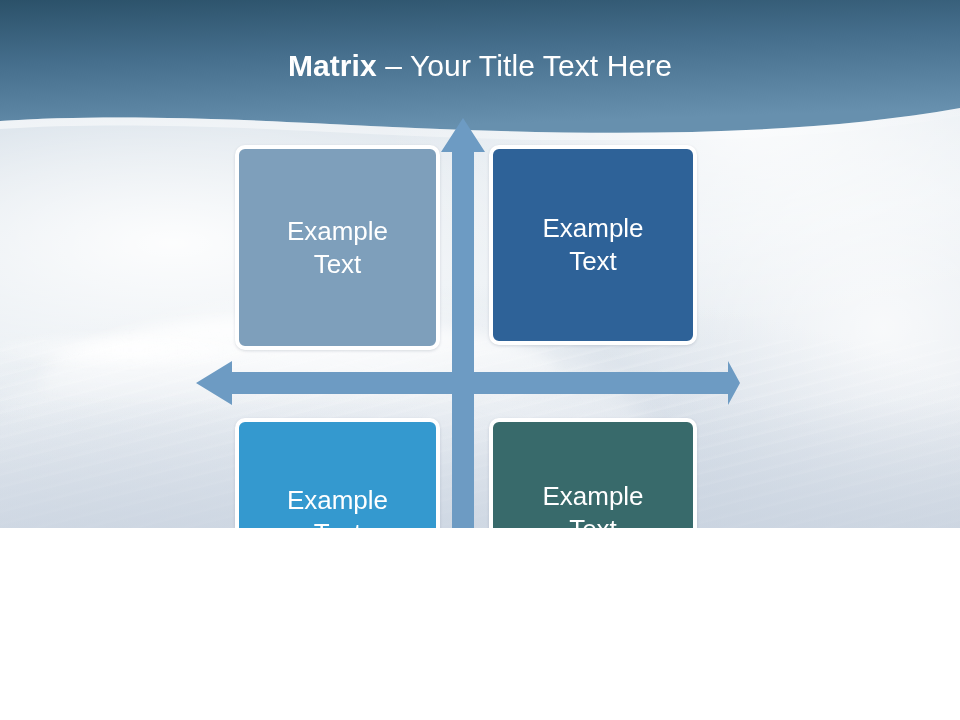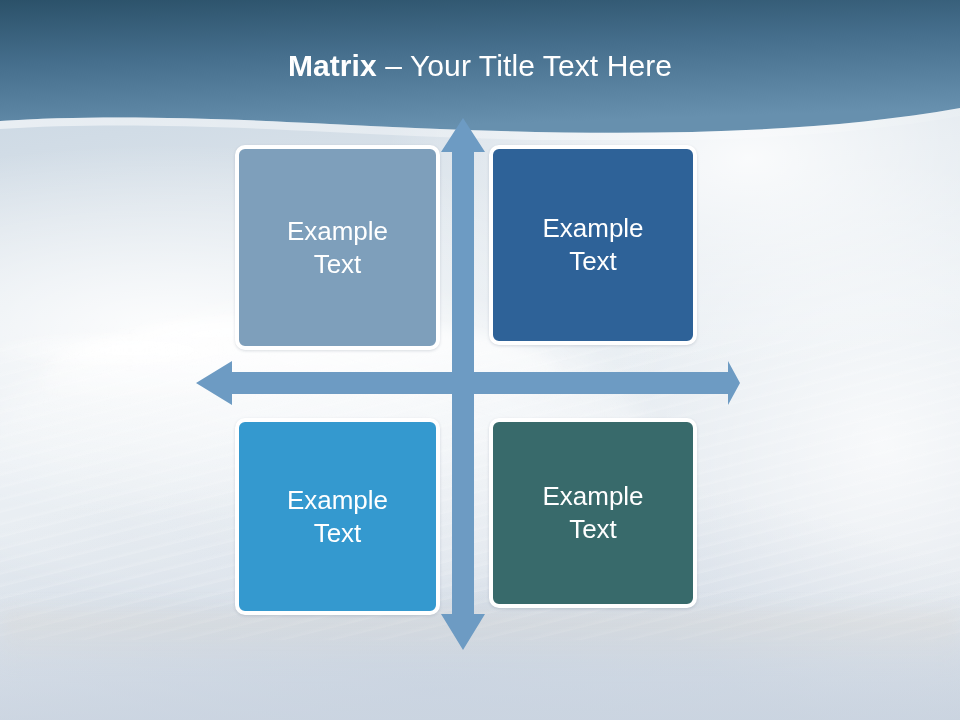--- a/index.html
+++ b/index.html
@@ -7,21 +7,21 @@
     padding: 0;
     background: #ffffff;
   }
   body {
     font-family: "Liberation Sans", sans-serif;
   }
 
   #slide {
     position: relative;
     width: 960px;
-    height: 720px;
+    height: 528px;
     overflow: hidden;
     background: #ec4899;
   }
 
   
   .bg-photo {
     position: absolute;
     inset: 0;
     background:
       

